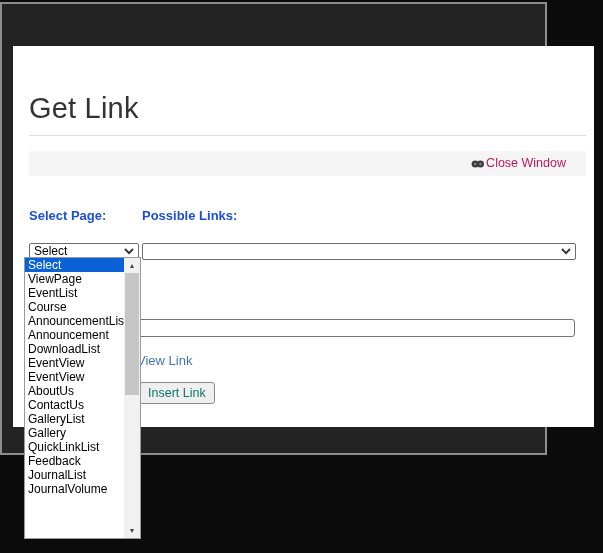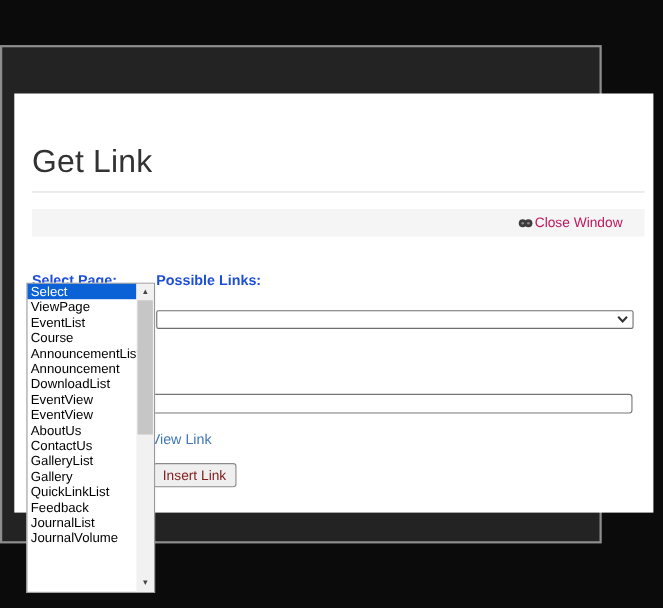--- a/index.html
+++ b/index.html
@@ -2,21 +2,21 @@
 <html><head>
 <meta charset="utf-8">
 <style>
   * { margin:0; padding:0; box-sizing:border-box; }
   html,body { width:603px; height:553px; overflow:hidden; }
   body { background:#0b0b0b; font-family:"Liberation Sans", sans-serif; position:relative; }
 
   
   .window-frame {
     position:absolute; left:0; top:2px; width:547px; height:453px;
-    border:2px solid #8d8d8d; background:#232323;margin-top:39px;
+    border:2px solid #8d8d8d; background:#232323;
   }
 
   
   .page {
     position:absolute; left:11px; top:42px; width:581px; height:381px;
     background:#ffffff;
   }
 
   .page-title {
     position:absolute; left:16px; top:46px;
@@ -61,21 +61,21 @@
   }
 
   .view-link {
     position:absolute; left:124px; top:307px;
     font-size:13px; color:#4077b8; text-decoration:none; cursor:pointer;
   }
 
   .insert-btn {
     position:absolute; left:126px; top:336px; height:22px; min-width:64px;
     background:#efefef; border:1px solid #8a8a8a; border-radius:3px;
-    font-family:"Liberation Sans", sans-serif; font-size:12.5px; color:#7f1d1d;
+    font-family:"Liberation Sans", sans-serif; font-size:12.5px; color:#0f766e;
     padding:0 8px; cursor:pointer;
   }
 
   
   .dropdown-list {
     position:absolute; left:24px; top:257px; width:117px; height:282px;
     background:#fff; border:1px solid #9a9a9a; z-index:20;
     display:flex;
   }
   .options-col { width:99px; }

